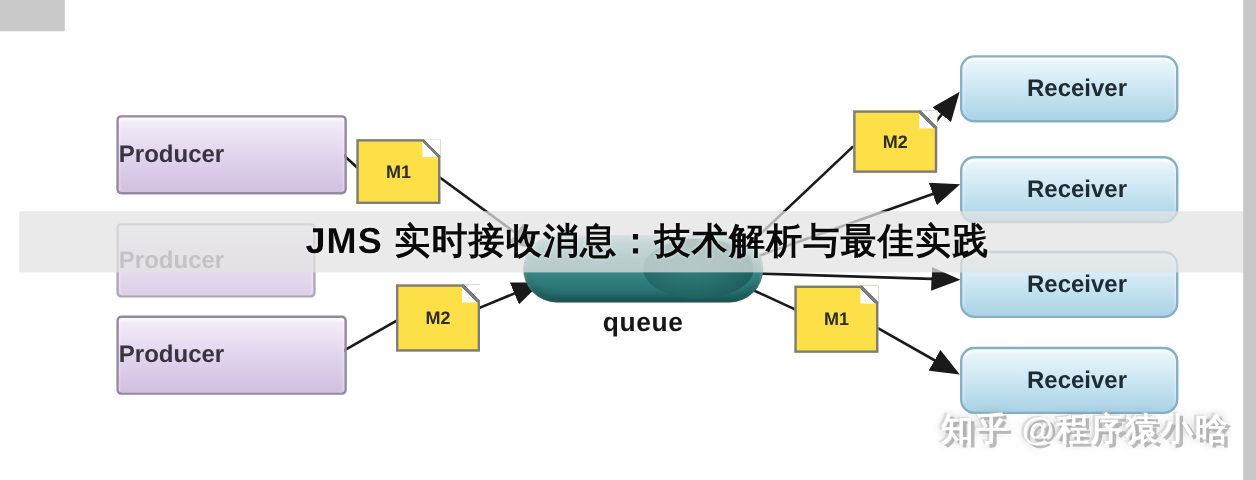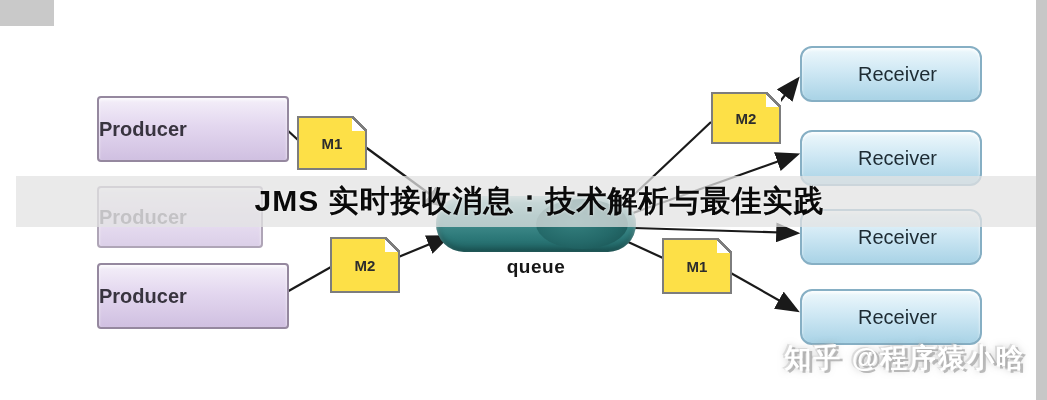--- a/index.html
+++ b/index.html
@@ -38,21 +38,21 @@
 
   
   .receiver {
     position: absolute;
     border: 2px solid #86afc4;
     border-radius: 12px;
     background: linear-gradient(180deg, #eef8fc 0%, #cfe8f4 45%, #a9d3e6 100%);
     display: flex; align-items: center; justify-content: center;
     box-shadow: inset 0 2px 3px rgba(255,255,255,.85);
   }
-  .receiver span { font-size: 20px; font-weight: 400; color: #1d2b33; margin-left: 13px; }
+  .receiver span { font-size: 20px; font-weight: 700; color: #1d2b33; margin-left: 13px; }
 
   
   .note {
     position: absolute;
     background: #fde047;
     border: 2px solid #7d7d7d;
     display: flex; align-items: center; justify-content: center;
   }
   .note .note-label { font-size: 15px; font-weight: 700; color: #2d2d2d; }
   .note .fold {
@@ -69,21 +69,21 @@
     box-shadow: inset 0 3px 5px rgba(255,255,255,.45), inset 0 -4px 6px rgba(0,0,0,.25);
     overflow: hidden;
   }
   .queue-cap {
     position: absolute; right: 8px; top: 3px; width: 92px; height: 50px;
     border-radius: 50%;
     background: radial-gradient(ellipse at 42% 45%, #35807f 0%, #246969 55%, #174f4f 100%);
   }
   .queue-label {
     position: absolute; left: 436px; top: 256px; width: 200px;
-    text-align: center; font-size: 19px; font-weight: 700; color: #161616;
+    text-align: center; font-size: 22px; font-weight: 700; color: #161616;
     letter-spacing: .5px;
   }
 
   
   .band {
     position: absolute; left: 16px; top: 176px; width: 1047px; height: 51px;
     background: rgba(226, 226, 226, 0.74);
     display: flex; align-items: center; justify-content: center;
   }
   .band .band-title {

